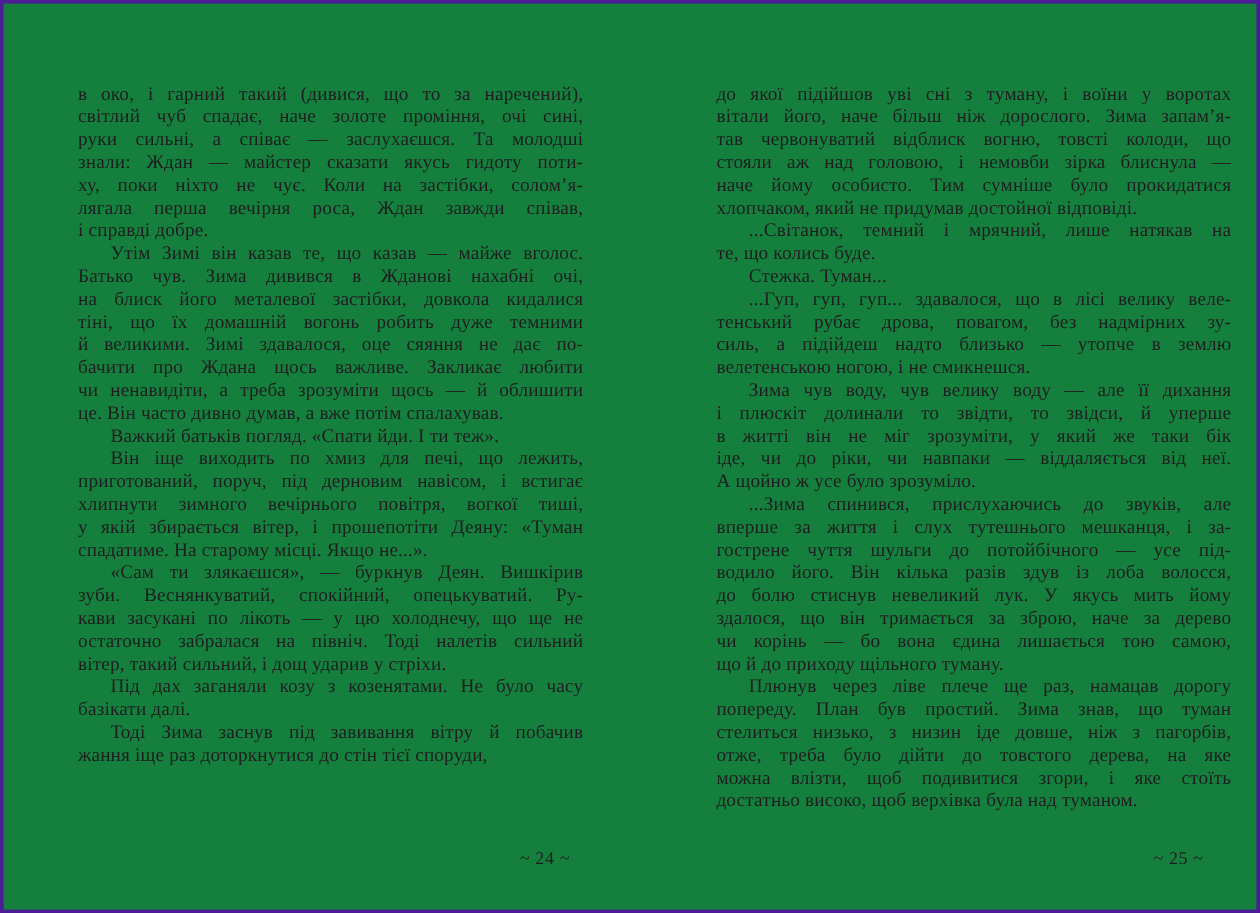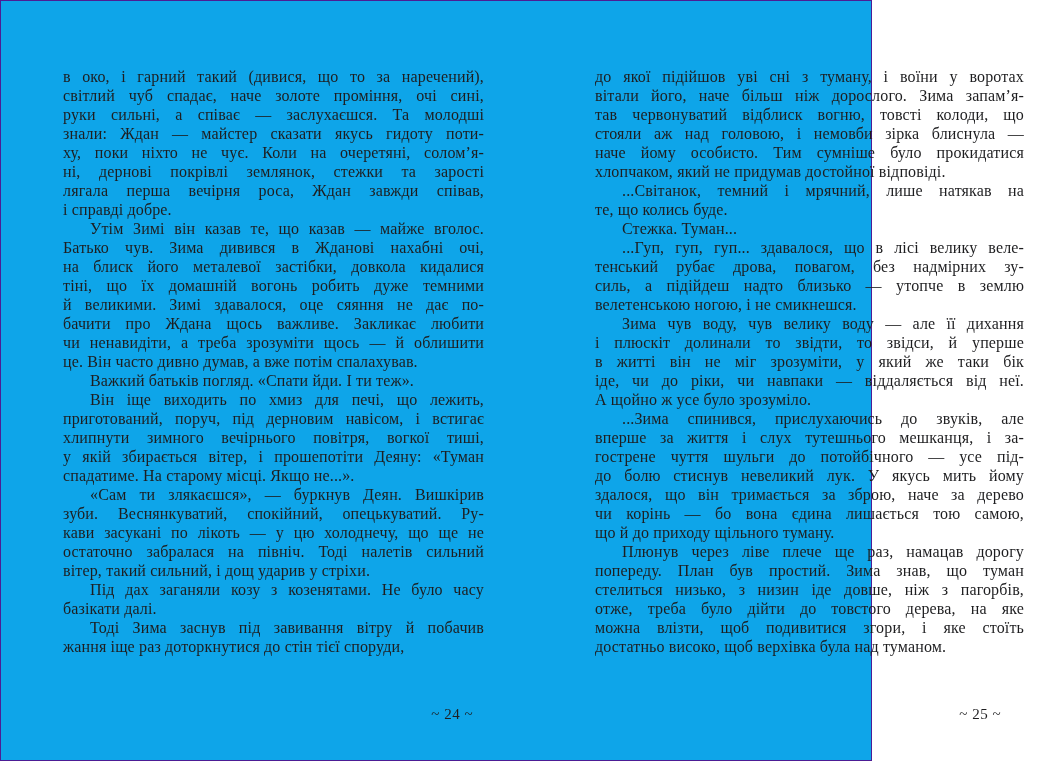--- a/index.html
+++ b/index.html
@@ -7,23 +7,23 @@
     width: 1050px; height: 761px;
     background: #ffffff;
   }
   body {
     font-family: "Liberation Serif", "DejaVu Serif", serif;
     color: #1e1e20;
     overflow: hidden;
   }
   .spread {
     position: relative;
-    width: 872px; height: 761px;
-    background: #0ea5e9;
-    border: 1px solid #4c1d95;
+    width: 1050px; height: 761px;
+    background: #15803d;
+    border: 3px solid #4c1d95;
   }
   .page-text {
     position: absolute;
     top: 66px;
     font-size: 16px;
     line-height: 19px;
     letter-spacing: 0.15px;
   }
   .page-text.left  { left: 62px;  width: 421px; }
   .page-text.right { left: 594px; width: 429px; }
@@ -52,22 +52,21 @@
 </style>
 </head>
 <body>
 
 <div class="spread">
   <div class="page-text left">
       <div class="line">в око, і гарний такий (дивися, що то за наречений),</div>
       <div class="line">світлий чуб спадає, наче золоте проміння, очі сині,</div>
       <div class="line">руки сильні, а співає — заслухаєшся. Та молодші</div>
       <div class="line">знали: Ждан — майстер сказати якусь гидоту поти-</div>
-      <div class="line">ху, поки ніхто не чує. Коли на очеретяні, солом’я-</div>
-      <div class="line">ні, дернові покрівлі землянок, стежки та зарості</div>
+      <div class="line">ху, поки ніхто не чує. Коли на застібки, солом’я-</div>
       <div class="line">лягала перша вечірня роса, Ждан завжди співав,</div>
       <div class="line last">і справді добре.</div>
       <div class="line indent">Утім Зимі він казав те, що казав — майже вголос.</div>
       <div class="line">Батько чув. Зима дивився в Жданові нахабні очі,</div>
       <div class="line">на блиск його металевої застібки, довкола кидалися</div>
       <div class="line">тіні, що їх домашній вогонь робить дуже темними</div>
       <div class="line">й великими. Зимі здавалося, оце сяяння не дає по-</div>
       <div class="line">бачити про Ждана щось важливе. Закликає любити</div>
       <div class="line">чи ненавидіти, а треба зрозуміти щось — й облишити</div>
       <div class="line last">це. Він часто дивно думав, а вже потім спалахував.</div>
@@ -102,20 +101,21 @@
       <div class="line">силь, а підійдеш надто близько — утопче в землю</div>
       <div class="line last">велетенською ногою, і не смикнешся.</div>
       <div class="line indent">Зима чув воду, чув велику воду — але її дихання</div>
       <div class="line">і плюскіт долинали то звідти, то звідси, й уперше</div>
       <div class="line">в житті він не міг зрозуміти, у який же таки бік</div>
       <div class="line">іде, чи до ріки, чи навпаки — віддаляється від неї.</div>
       <div class="line last">А щойно ж усе було зрозуміло.</div>
       <div class="line indent">...Зима спинився, прислухаючись до звуків, але</div>
       <div class="line">вперше за життя і слух тутешнього мешканця, і за-</div>
       <div class="line">гострене чуття шульги до потойбічного — усе під-</div>
+      <div class="line">водило його. Він кілька разів здув із лоба волосся,</div>
       <div class="line">до болю стиснув невеликий лук. У якусь мить йому</div>
       <div class="line">здалося, що він тримається за зброю, наче за дерево</div>
       <div class="line">чи корінь — бо вона єдина лишається тою самою,</div>
       <div class="line last">що й до приходу щільного туману.</div>
       <div class="line indent">Плюнув через ліве плече ще раз, намацав дорогу</div>
       <div class="line">попереду. План був простий. Зима знав, що туман</div>
       <div class="line">стелиться низько, з низин іде довше, ніж з пагорбів,</div>
       <div class="line">отже, треба було дійти до товстого дерева, на яке</div>
       <div class="line">можна влізти, щоб подивитися згори, і яке стоїть</div>
       <div class="line last">достатньо високо, щоб верхівка була над туманом.</div>

